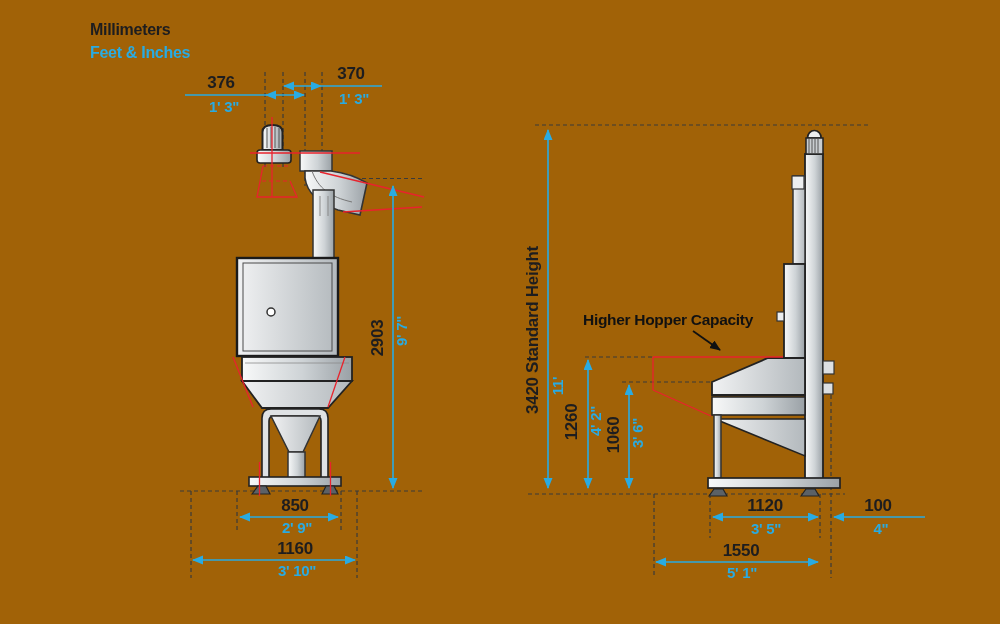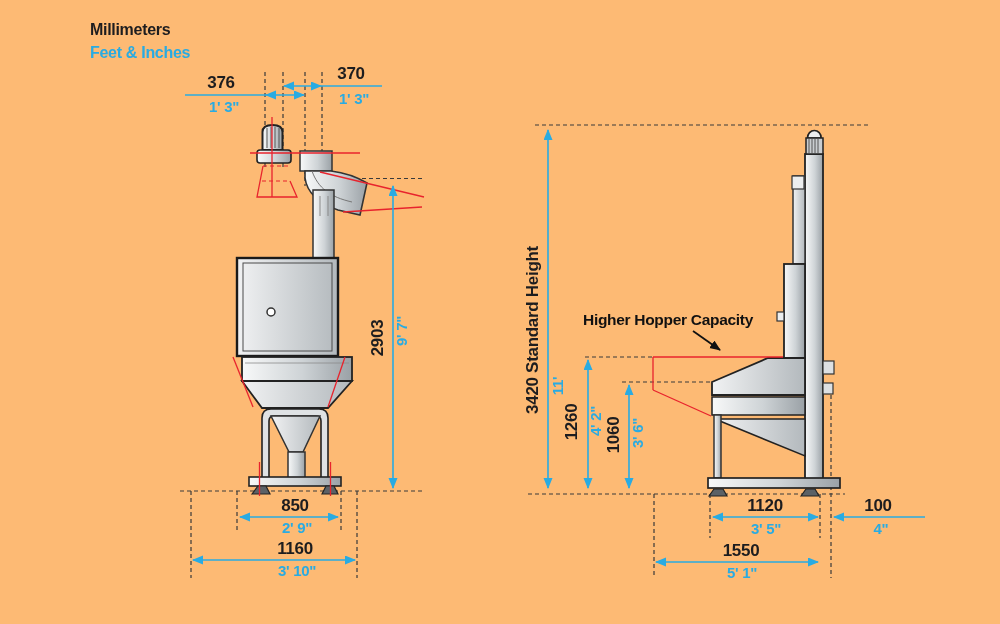--- a/index.html
+++ b/index.html
@@ -1,16 +1,16 @@
 <!DOCTYPE html>
 <html><head>
 <meta charset="utf-8">
 <style>
   html,body{margin:0;padding:0;background:#ffffff;}
-  .page{position:relative;width:1000px;height:624px;background:#fdba74;overflow:hidden;
+  .page{position:relative;width:1000px;height:624px;background:#a16207;overflow:hidden;
         font-family:"Liberation Sans", sans-serif;}
   svg{position:absolute;left:0;top:0;}
   text{font-family:"Liberation Sans", sans-serif;letter-spacing:-0.3px;}
   .dm{fill:#1d1d1f;font-size:17px;font-weight:bold;}
   .df{fill:#29abe2;font-size:15px;font-weight:bold;}
   .legend-mm{fill:#1d1d1f;font-size:16px;font-weight:bold;}
   .legend-ft{fill:#29abe2;font-size:16px;font-weight:bold;}
   .callout{fill:#111111;font-size:15.5px;font-weight:bold;}
   .dash{stroke:#3a3a3a;stroke-width:1.2;stroke-dasharray:4 3;fill:none;}
   .cy{stroke:#29abe2;stroke-width:1.6;fill:none;}

